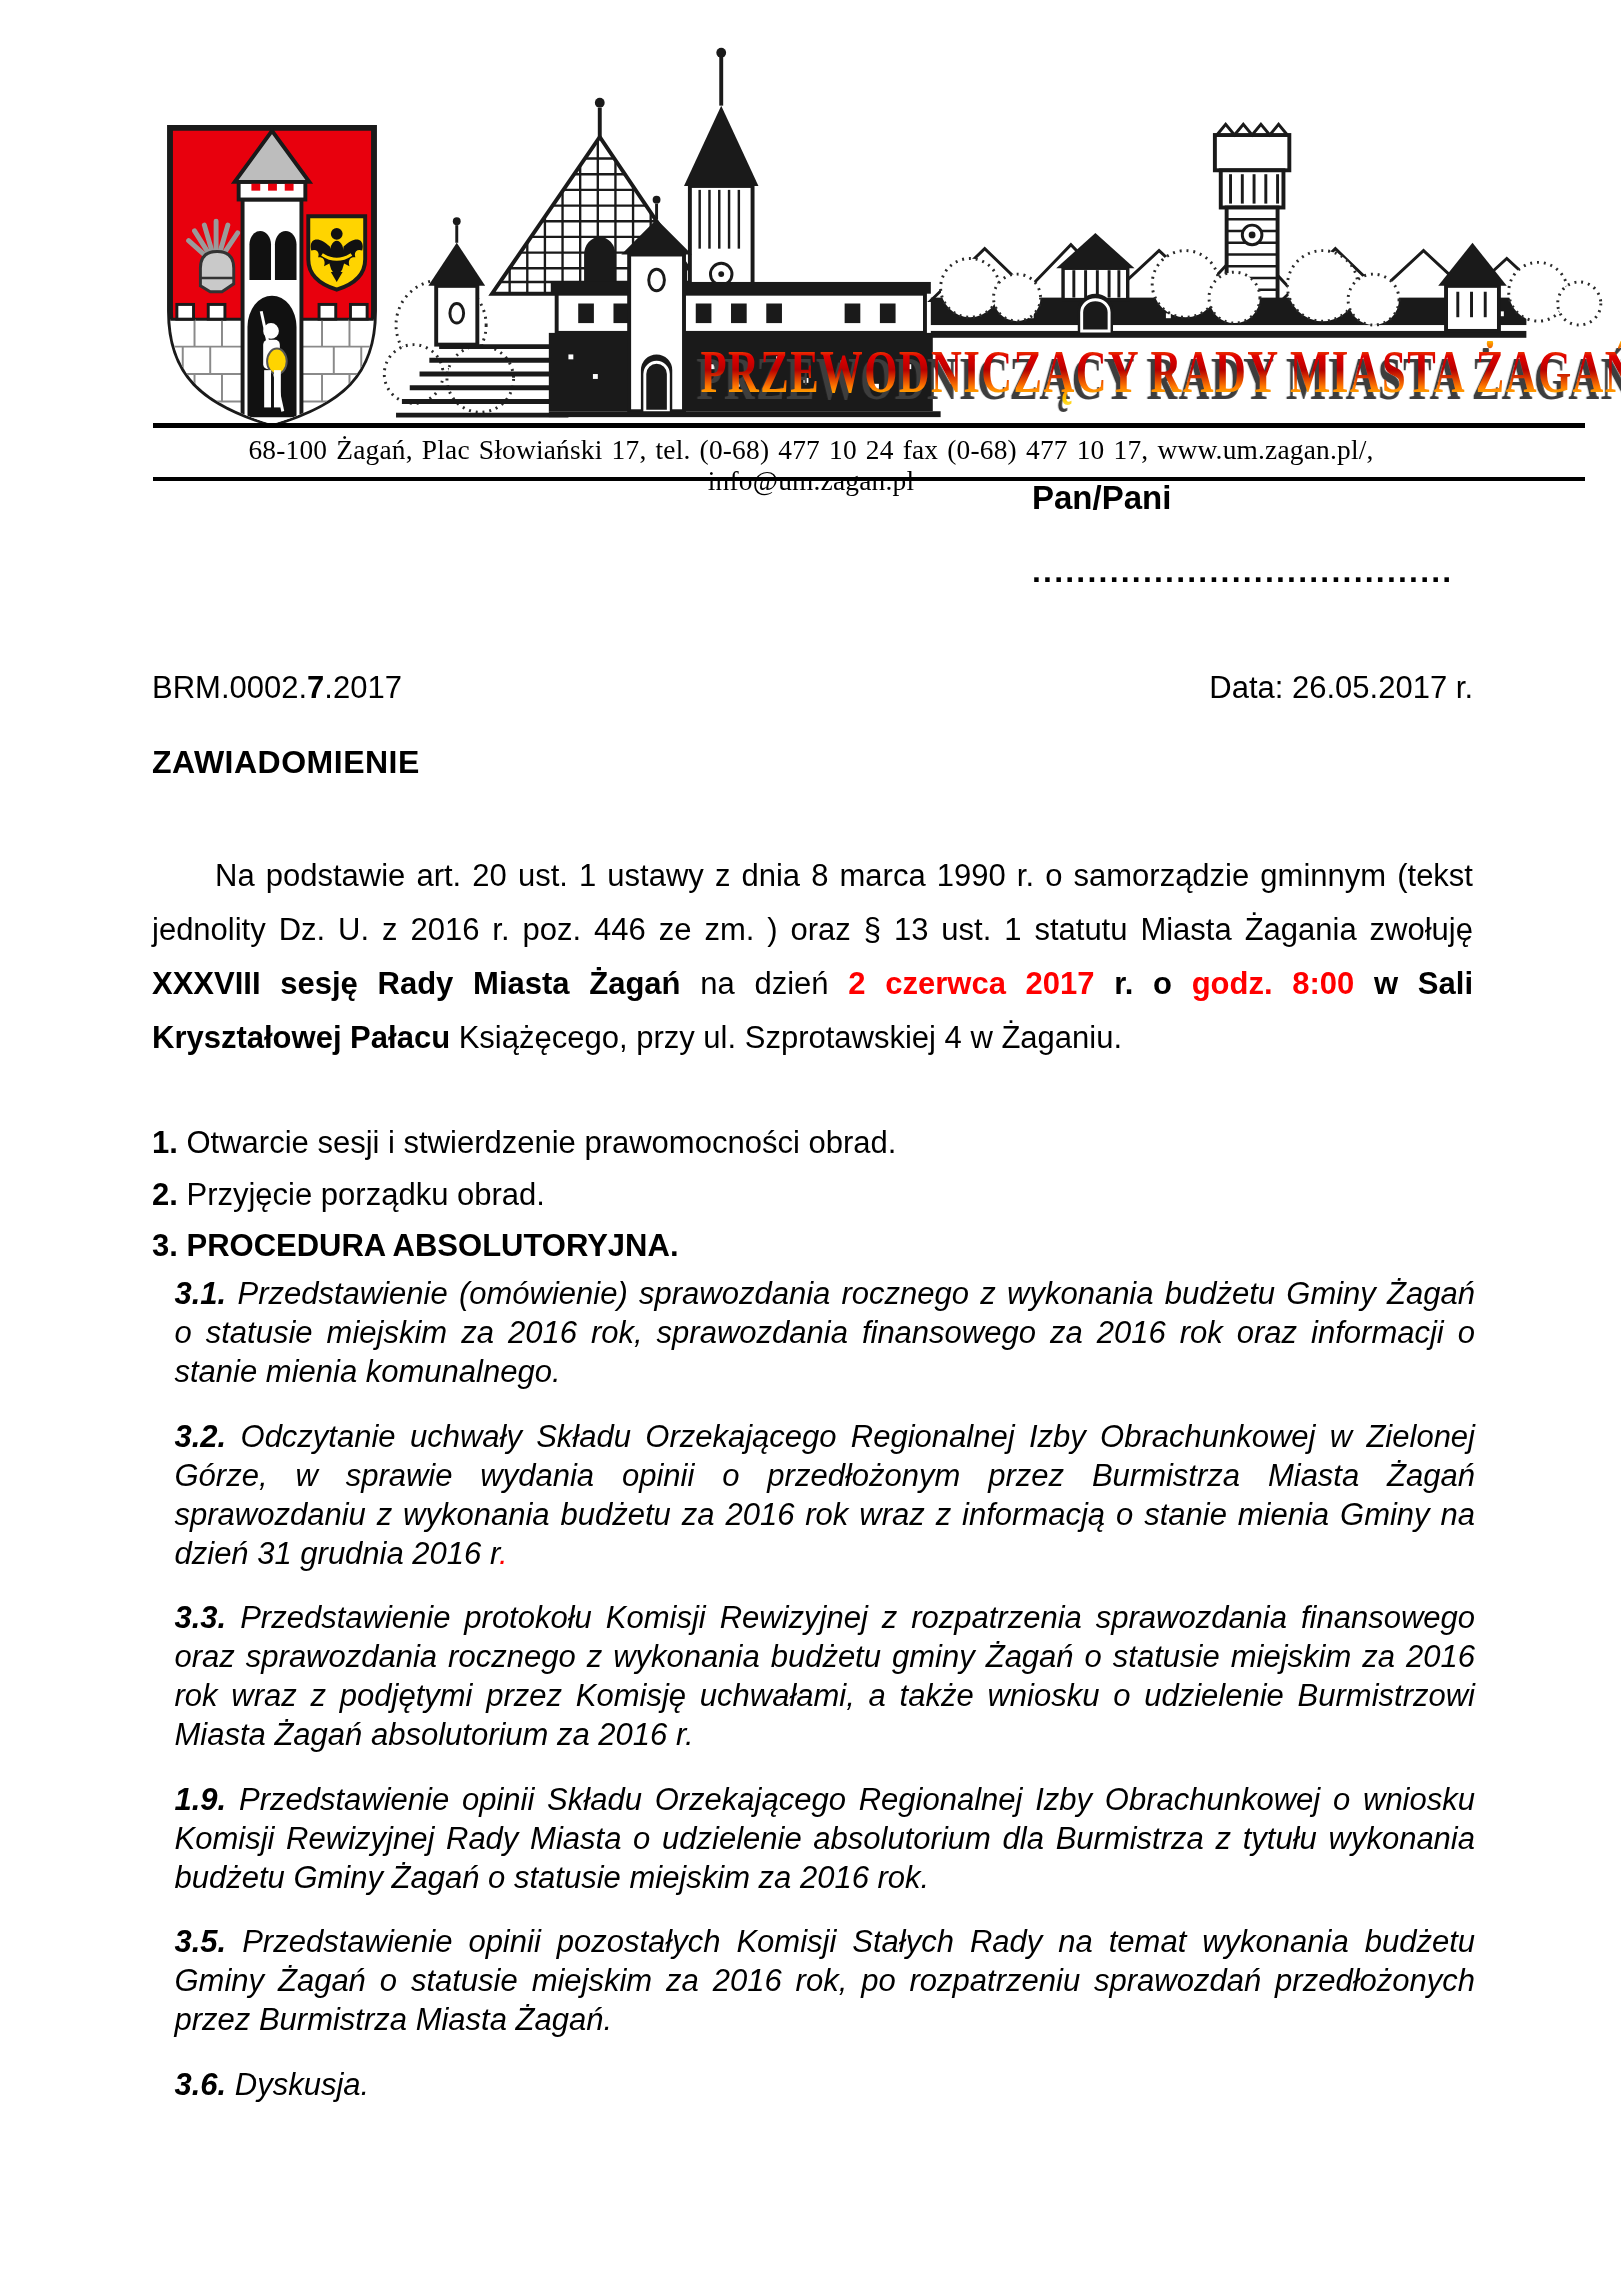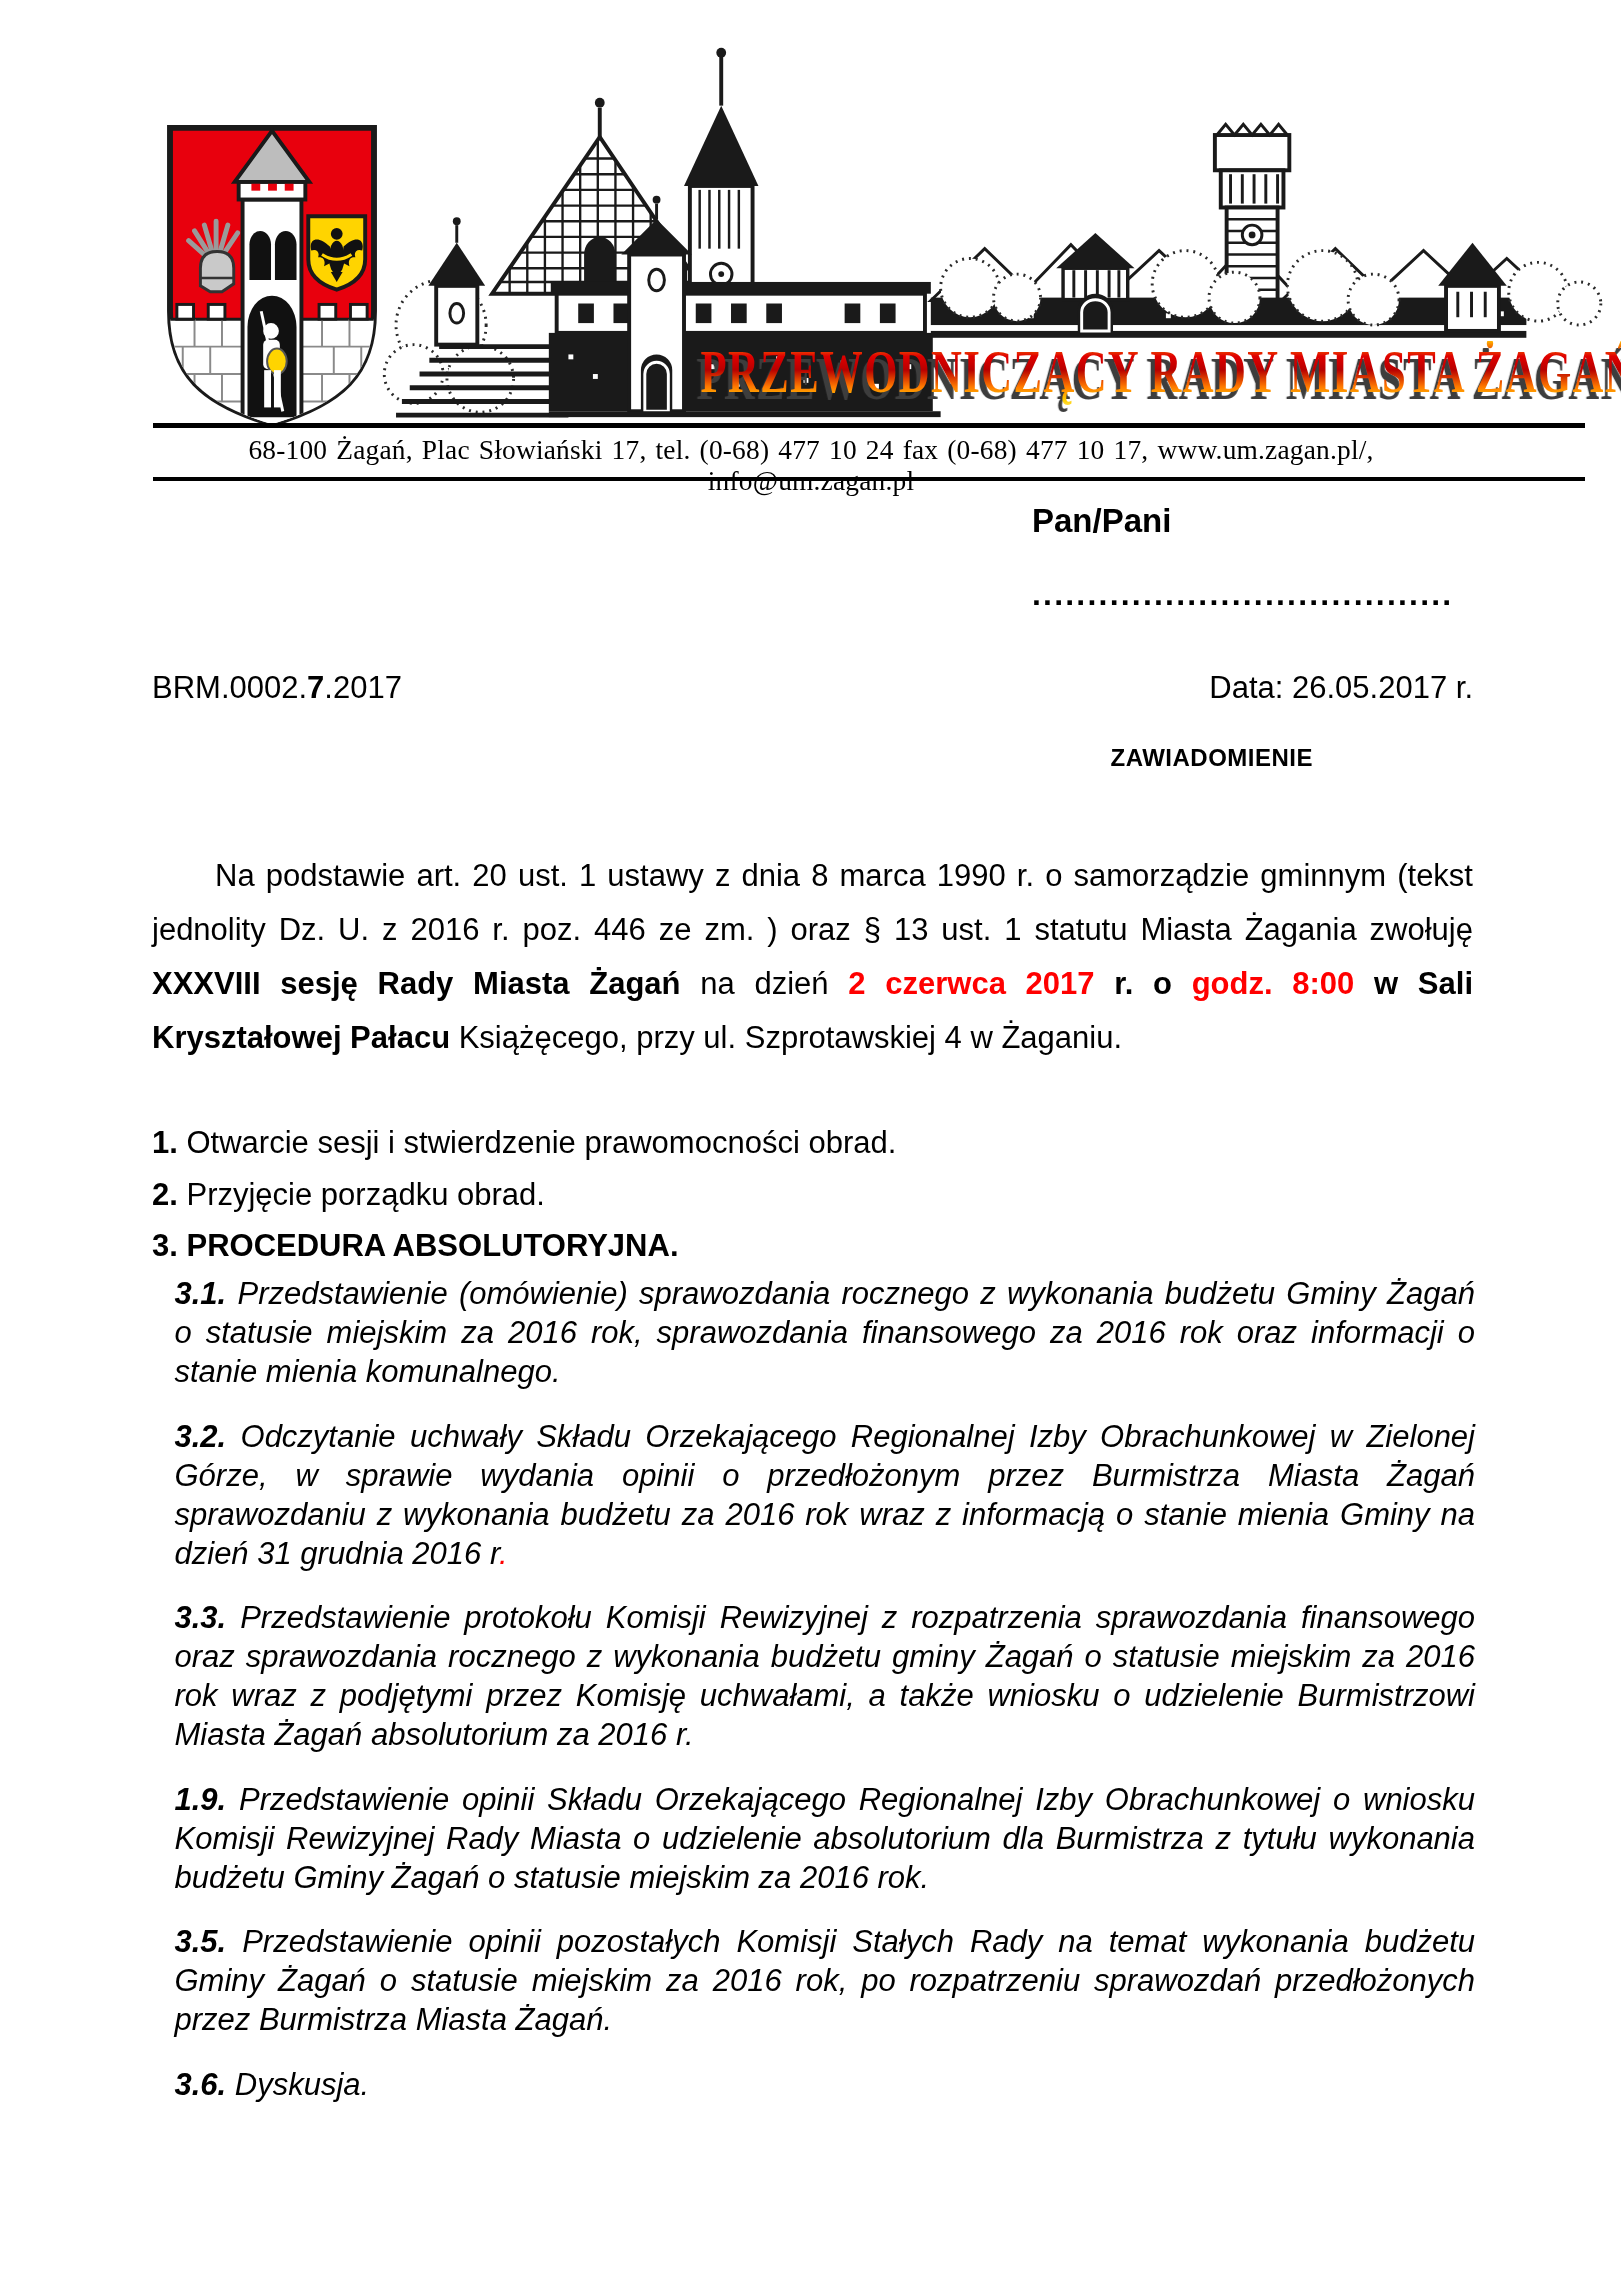--- a/index.html
+++ b/index.html
@@ -23,31 +23,31 @@
   }
   .rule { position:absolute; left:153px; width:1432px; background:#000; }
   .rule-top { top:423px; height:4.9px; }
   .rule-bottom { top:477px; height:3.9px; }
   .address-line {
     position:absolute; left:153px; top:435px; width:1432px; padding-right:116px;
     text-align:center; font-family:"Liberation Serif", serif; font-size:27.4px;
     letter-spacing:0.2px; word-spacing:2px;
   }
   
-  .recipient { position:absolute; left:1032px; top:502px; }
+  .recipient { position:absolute; left:1032px; top:479px; }
   .recipient-label { font-size:33px; font-weight:bold; }
   .dotted-line { margin-top:36px; font-size:32px; font-weight:bold; letter-spacing:2.2px; white-space:nowrap; }
   
   .ref-row {
     position:absolute; left:152px; top:670px; width:1321px;
     display:flex; justify-content:space-between; font-size:31px;
   }
   .notice-title {
     position:absolute; left:152px; top:744px; width:1161px;
-    text-align:right; font-size:24px; font-weight:bold; letter-spacing:0.5px;
+    text-align:left; font-size:32px; font-weight:bold; letter-spacing:0.5px;
   }
   
   .intro {
     position:absolute; left:152px; top:849px; width:1321px;
     font-size:31px; line-height:54px; text-align:justify; text-indent:63px;
   }
   
   .agenda { position:absolute; left:152px; top:1123px; width:1323px; font-size:31px; }
   .agenda-heading { font-weight:bold; line-height:39px; margin-bottom:14.7px; letter-spacing:0.3px; }
   .agenda-item.simple  { line-height:39px; margin:0 0 12.7px 0; }

